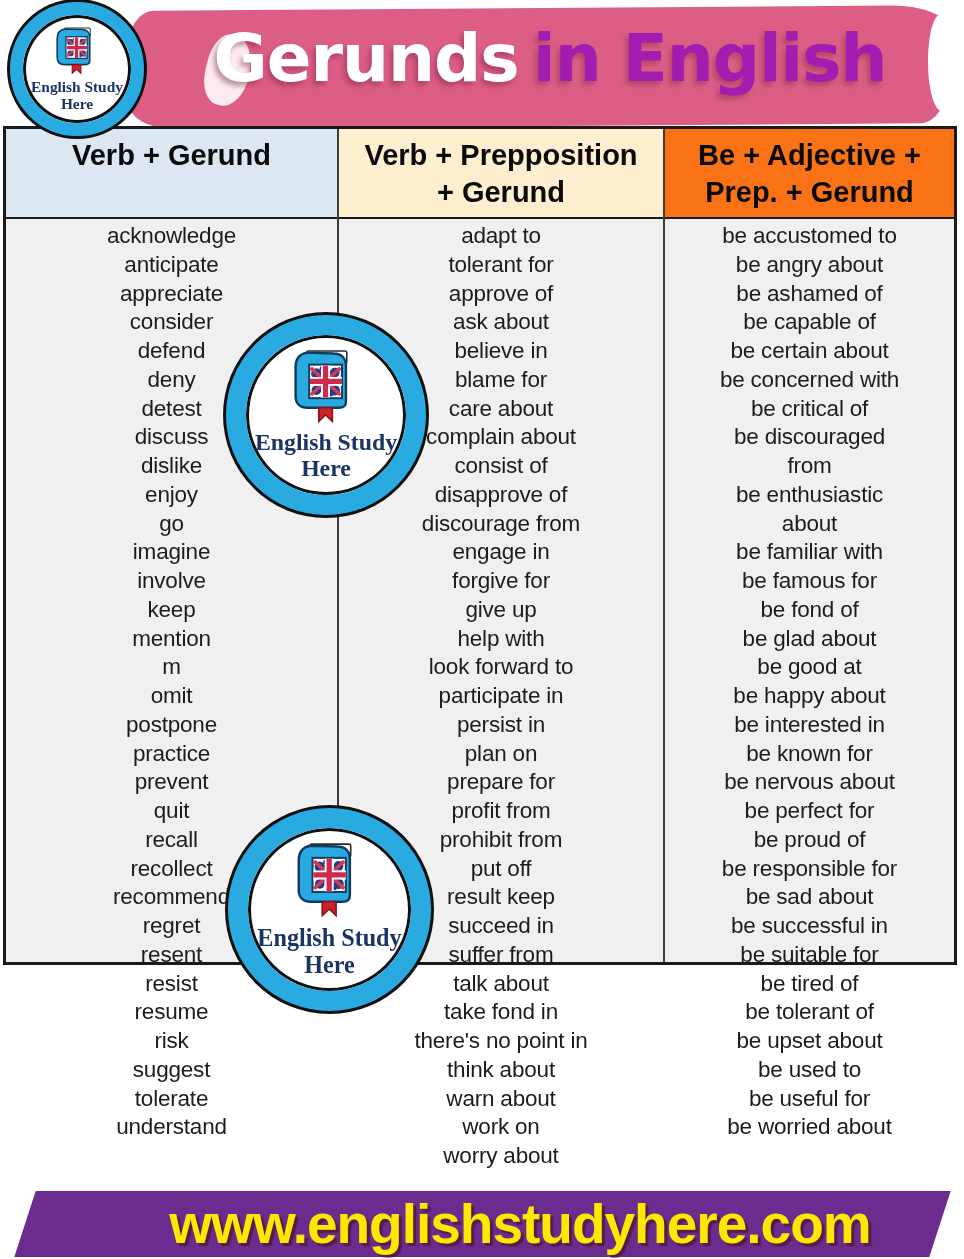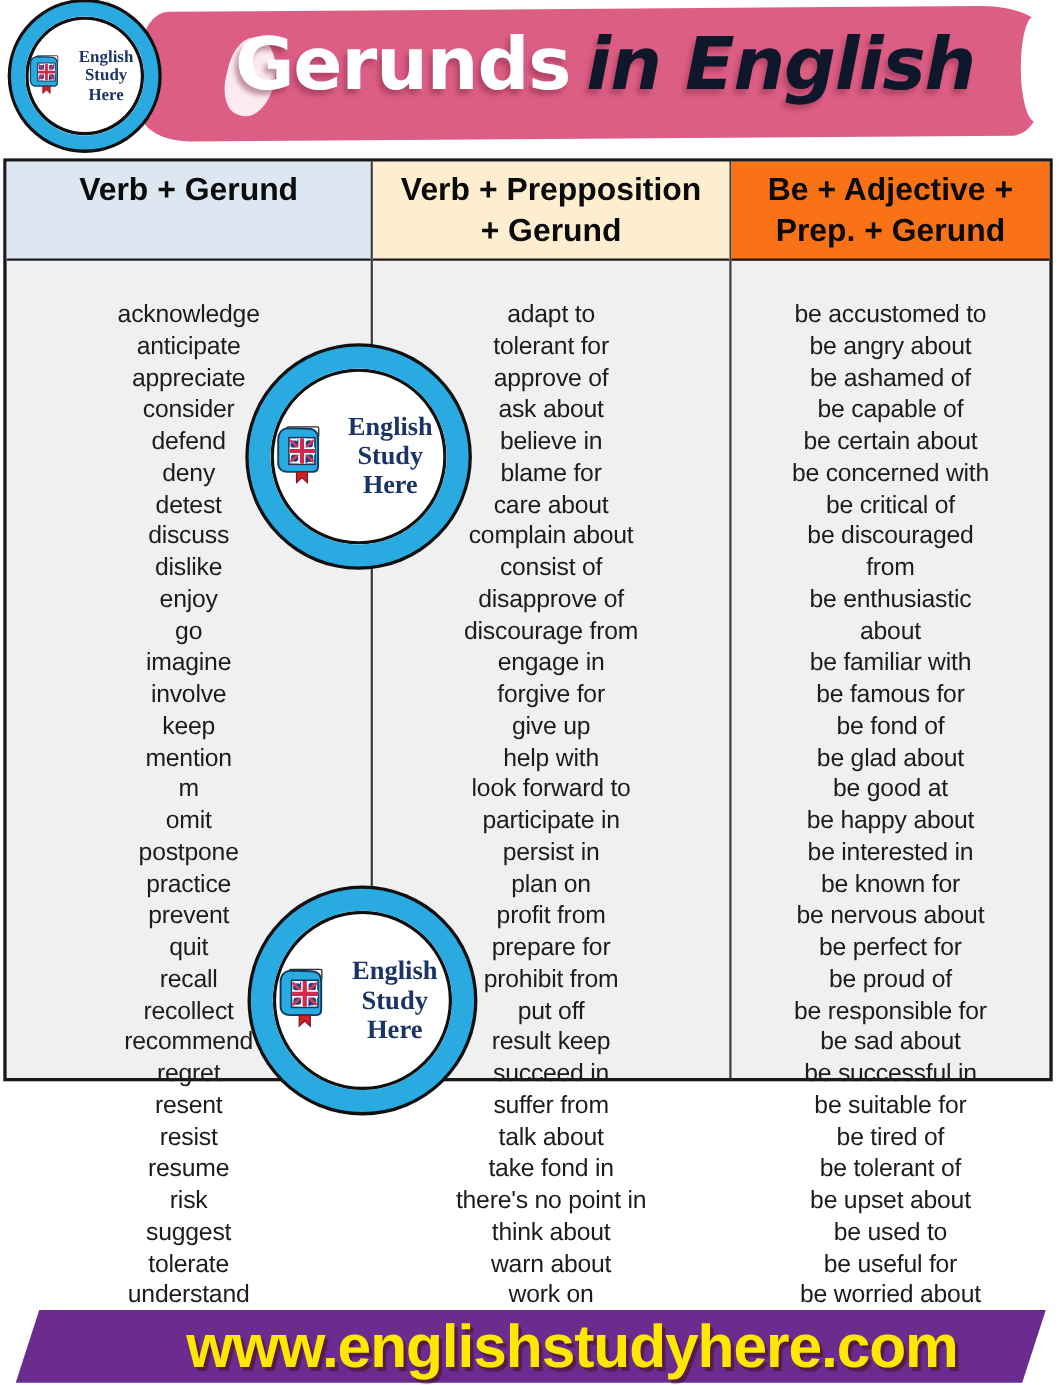--- a/index.html
+++ b/index.html
@@ -29,60 +29,60 @@
   .speck.s1 { left:452px; top:9px;  width:7px;  height:5px; }
   .speck.s2 { left:737px; top:12px; width:9px;  height:6px; }
   .speck.s3 { left:838px; top:22px; width:12px; height:7px; transform:rotate(-15deg); }
   .title {
     position:absolute; left:150px; top:26px; width:800px;
     text-align:center; font-family:"DejaVu Sans", sans-serif;
     font-weight:bold; font-size:66px; letter-spacing:-1px; line-height:1;
     white-space:nowrap;
   }
   .t-white { color:#ffffff; text-shadow:-3px 4px 5px rgba(125,35,66,0.45);margin-top:36px; }
-  .t-yellow { color:#0f172a; margin-left:0.22em; text-shadow:-3px 4px 5px rgba(125,35,66,0.40);font-style:italic; }
+  .t-yellow { color:#a21caf; margin-left:0.22em; text-shadow:-3px 4px 5px rgba(125,35,66,0.40); }
 
   
   .logo {
     position:absolute; border-radius:50%; background:#ffffff;
     border:1.05em solid #29abe2;
     box-shadow: 0 0 0 3px #101010, inset 0 0 0 3px #101010;
-    display:flex; flex-direction:row; align-items:center; justify-content:center;
+    display:flex; flex-direction:column; align-items:center; justify-content:center;
     z-index:6; text-align:center;
   }
   .logo-sm { left:10px; top:2px; width:134px; height:134px; font-size:12.6px; }
   .wm1 { left:226px; top:315px; width:200px; height:200px; font-size:19.5px; }
   .wm2 { left:228px; top:808px; width:203px; height:203px; font-size:19.8px; }
   .book-svg { width:4.1em; height:4em; display:block; margin-bottom:0.15em; }
   .logo-text {
     font-family:"Liberation Serif", serif; font-weight:bold;
     color:#1b3466; font-size:1.22em; line-height:1.12;
   }
 
   
   .grammar-table {
-    position:absolute; left:3px; top:144px; width:954px; height:839px;
+    position:absolute; left:3px; top:126px; width:954px; height:839px;
     border:3px solid #1a1a1a; background:#f1f0f1; display:flex; z-index:1;
   }
   .col { position:relative; }
   .col1 { width:331px; }
   .col2 { width:328px; border-left:2px solid #3c3c3c; border-right:2px solid #3c3c3c; }
   .col3 { flex:1; }
   .col-header {
     height:90px; border-bottom:2px solid #1a1a1a;
     display:flex; justify-content:center; padding-top:8px;
     font-weight:bold; font-size:29px; line-height:37px; color:#0b0b0b;
     text-align:center; white-space:pre-line; letter-spacing:0;
   }
   .col1 .col-header { background:#dce7f2; }
   .col2 .col-header { background:#fdeed0; }
   .col3 .col-header { background:#f97316; }
   .col-list {
     padding-top:3px; text-align:center;
-    font-size:22.5px; line-height:28.75px; color:#1c1c1c; letter-spacing:-0.2px;margin-top:32px;
+    font-size:22.5px; line-height:28.75px; color:#1c1c1c; letter-spacing:-0.2px;
   }
   .cell-item { white-space:pre-line; }
 
   
   .footer-banner {
     position:absolute; left:25px; top:1191px; width:915px; height:66px;
     background:#6b2b8f; transform:skewX(-18deg); z-index:2;
   }
   .footer-url {
     position:absolute; left:70px; top:1196px; width:900px; z-index:3;
@@ -190,22 +190,22 @@
           <div class="cell-item">disapprove of</div>
           <div class="cell-item">discourage from</div>
           <div class="cell-item">engage in</div>
           <div class="cell-item">forgive for</div>
           <div class="cell-item">give up</div>
           <div class="cell-item">help with</div>
           <div class="cell-item">look forward to</div>
           <div class="cell-item">participate in</div>
           <div class="cell-item">persist in</div>
           <div class="cell-item">plan on</div>
+          <div class="cell-item">prepare for</div>
           <div class="cell-item">profit from</div>
-          <div class="cell-item">prepare for</div>
           <div class="cell-item">prohibit from</div>
           <div class="cell-item">put off</div>
           <div class="cell-item">result keep</div>
           <div class="cell-item">succeed in</div>
           <div class="cell-item">suffer from</div>
           <div class="cell-item">talk about</div>
           <div class="cell-item">take fond in</div>
           <div class="cell-item">there's no point in</div>
           <div class="cell-item">think about</div>
           <div class="cell-item">warn about</div>

